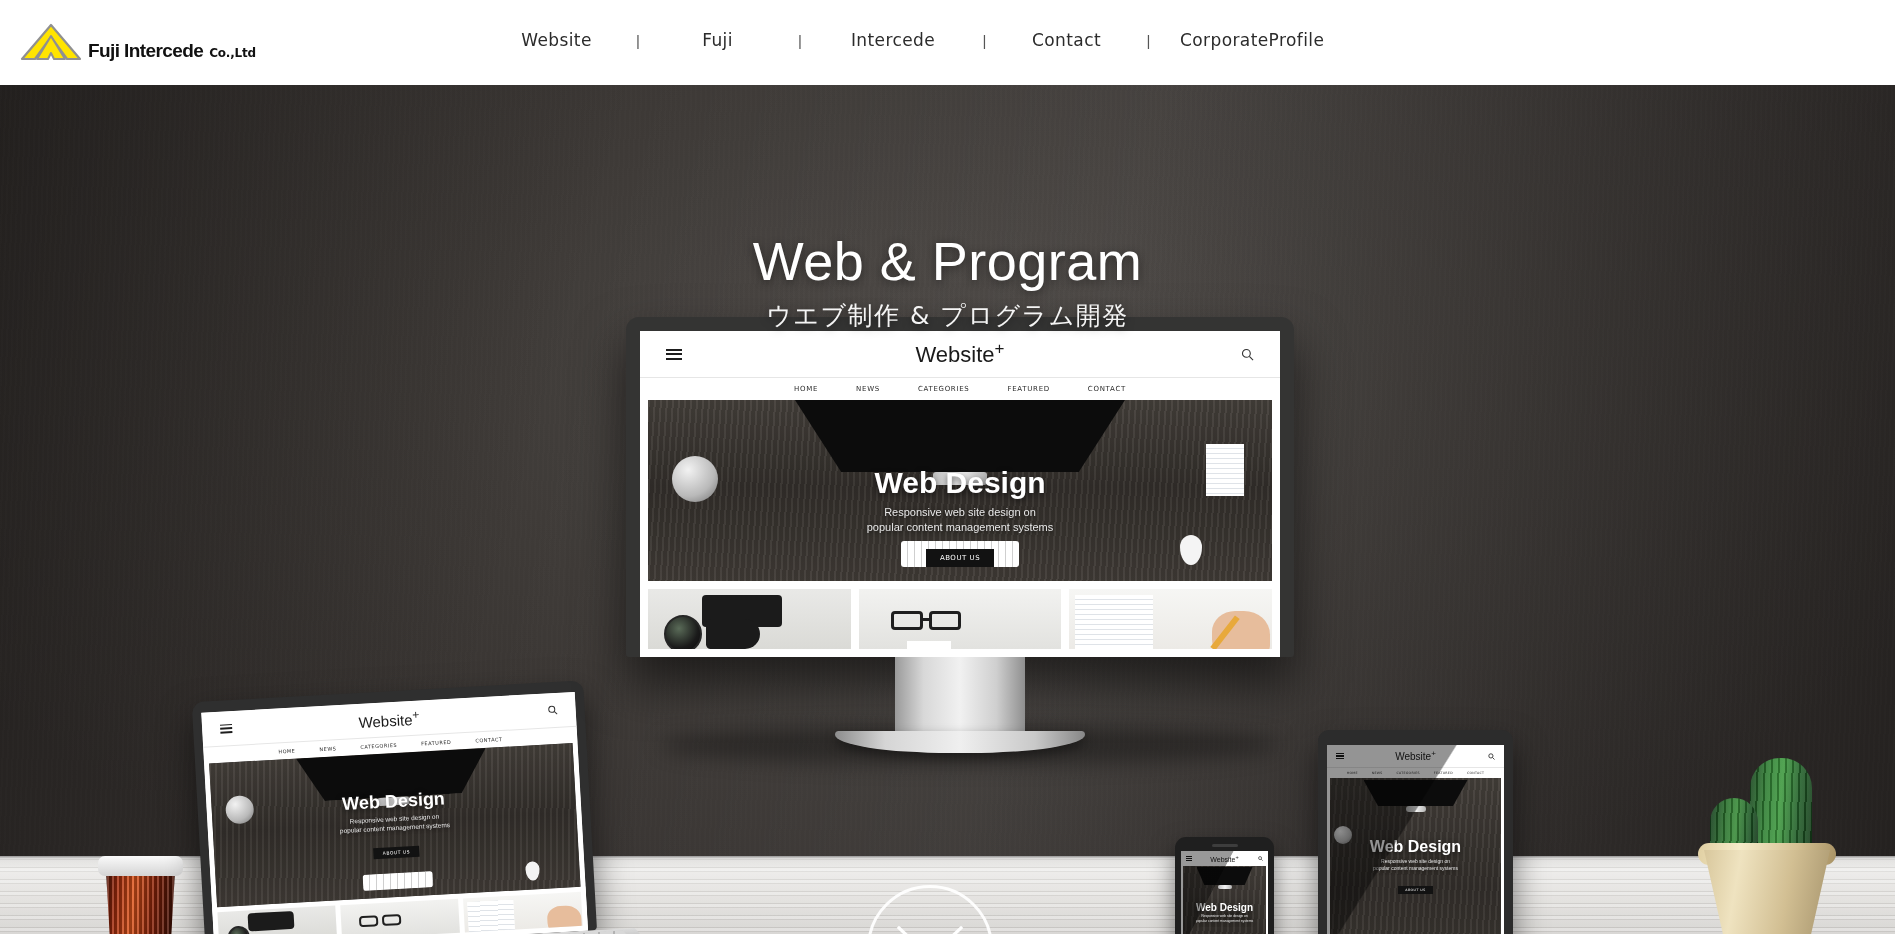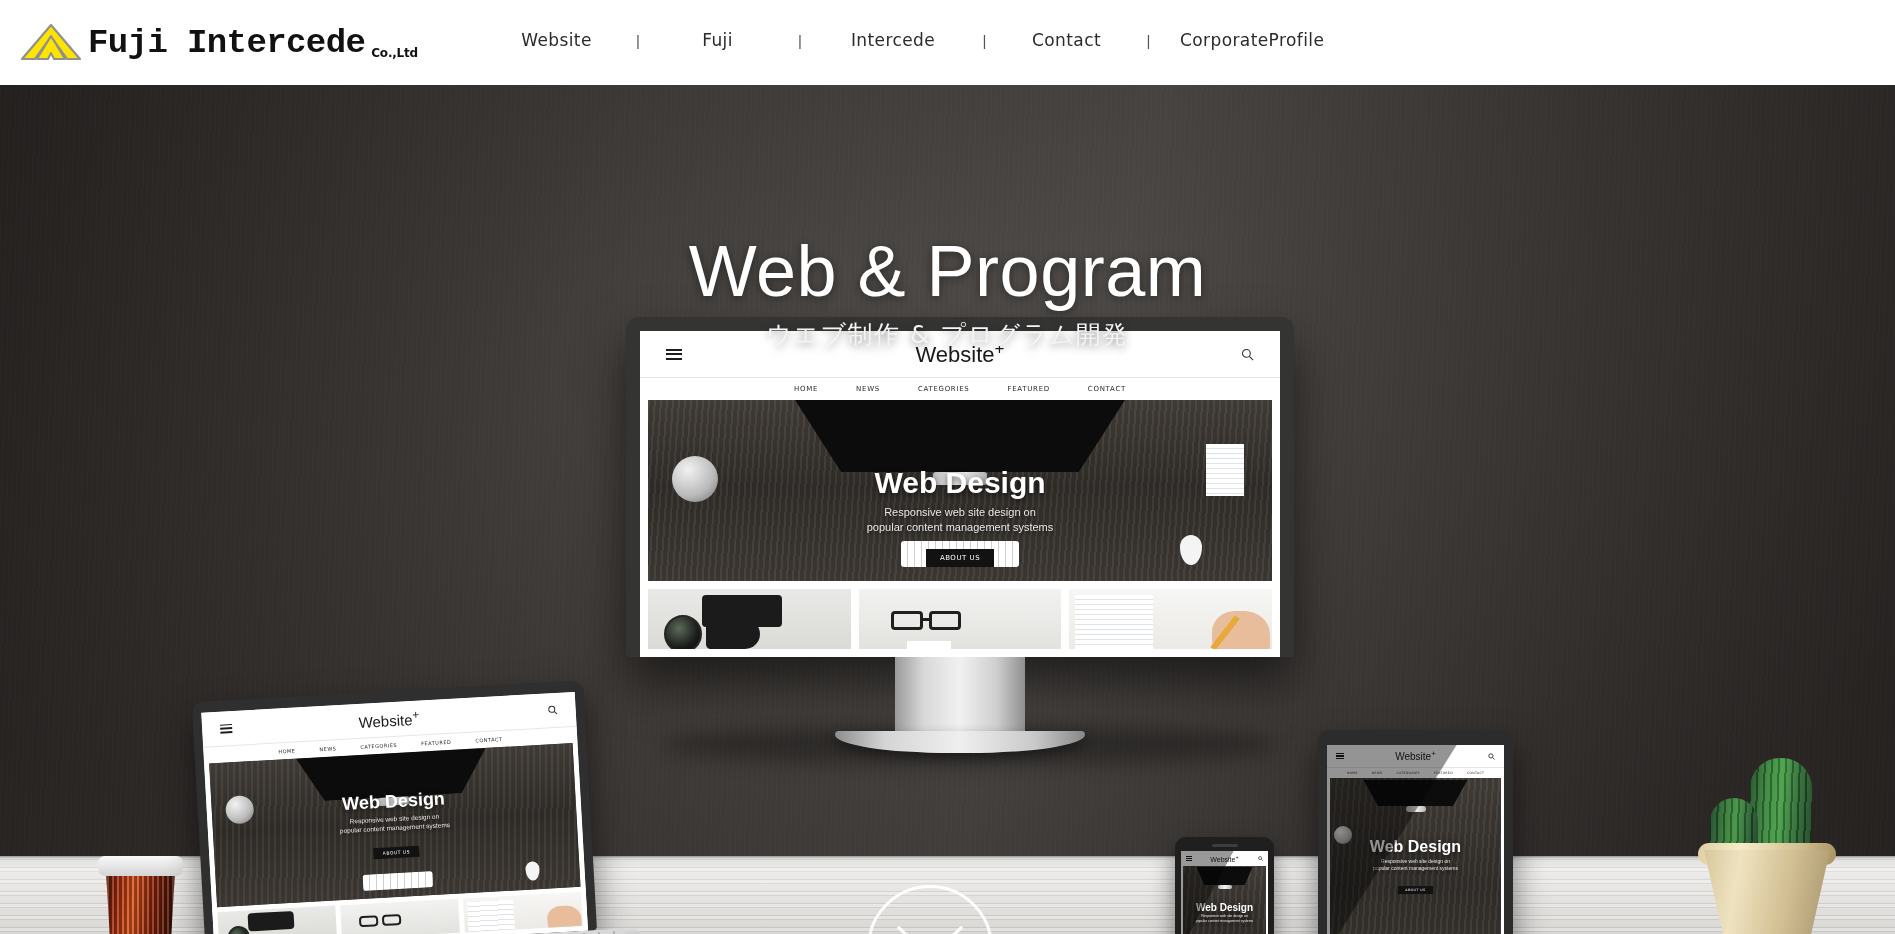--- a/index.html
+++ b/index.html
@@ -17,22 +17,22 @@
     position:absolute; top:0; left:0; width:1895px; height:85px;
     background:#ffffff; z-index:60;
   }
   .brand{
     position:absolute; left:20px; top:22px;
     display:flex; align-items:flex-end; gap:6px;
     cursor:pointer;
   }
   .brand-mark{ width:62px; height:40px; display:block; }
   .brand-text{
-    font-family:Liberation Mono, monospace;
-    font-size:34px; font-weight:bold; letter-spacing:-0.6px;
+    font-family:Liberation Sans, sans-serif;
+    font-size:19px; font-weight:bold; letter-spacing:-0.6px;
     color:#111; line-height:1; position:relative; top:-2px;
   }
   .brand-sub{
     font-family:"DejaVu Sans", sans-serif;
     font-size:12px; font-weight:bold; color:#111; line-height:1;
     position:relative; top:-3px; letter-spacing:-0.2px;
   }
 
   .nav{
     position:absolute; left:505px; top:30px;
@@ -83,21 +83,21 @@
   }
   .wall-grain{
     position:absolute; inset:0; opacity:.25;
     background:repeating-linear-gradient(92deg, rgba(255,255,255,.035) 0 2px, rgba(0,0,0,.03) 2px 5px);
   }
 
   
   .hero-copy{ position:absolute; top:148px; left:0; width:1895px; text-align:center; z-index:12; }
   .hero-title{
     font-family:"Liberation Sans", sans-serif;
-    font-size:72px; font-weight:normal; color:#ffffff;
+    font-size:54px; font-weight:normal; color:#ffffff;
     letter-spacing:0.5px; line-height:1.06;
     text-shadow:0 2px 10px rgba(0,0,0,.45);
   }
   .hero-sub{
     margin-top:9px;
     font-family:"DejaVu Sans", sans-serif;
     font-size:25px; color:#f4f4f4; letter-spacing:1.5px;
     text-shadow:0 2px 8px rgba(0,0,0,.5);
   }
 

